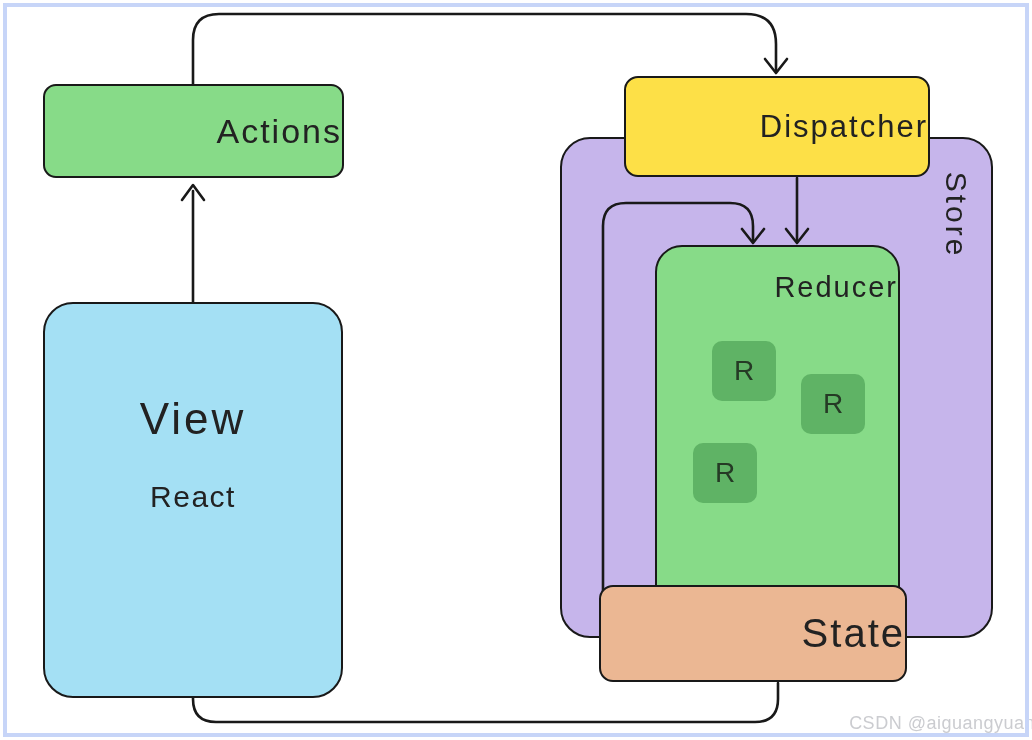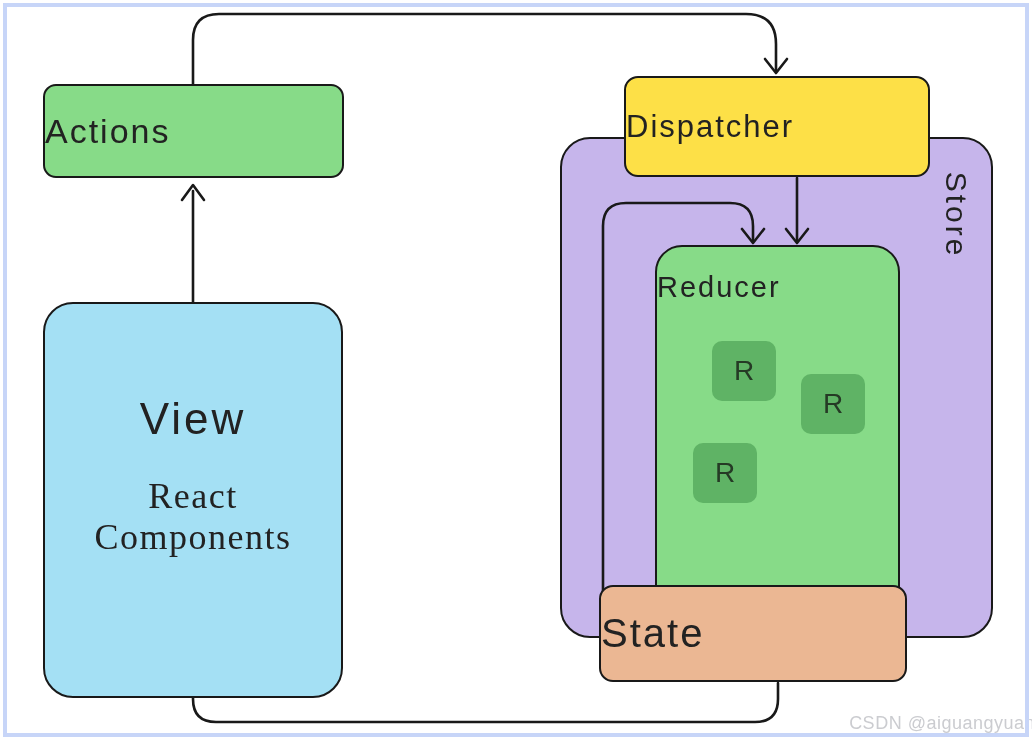--- a/index.html
+++ b/index.html
@@ -25,21 +25,21 @@
     width: 1032px; height: 740px;
     z-index: 10;
     pointer-events: none;
   }
   .node {
     position: absolute;
     box-sizing: border-box;
     border: 2.6px solid #191919;
     display: flex;
     align-items: center;
-    justify-content: flex-start;
+    justify-content: flex-end;
     z-index: 20;
     letter-spacing: 2px;
   }
   .store {
     left: 560px; top: 137px;
     width: 433px; height: 501px;
     background: #c6b5eb;
     border-radius: 30px;
     z-index: 5;
   }
@@ -113,24 +113,23 @@
     width: 100%;
     text-align: center;
     font-size: 44px;
     letter-spacing: 3px;
   }
   .view-sub {
     position: absolute;
     left: 0; top: 172px;
     width: 100%;
     text-align: center;
-    font-size: 36px;
+    font-size: 30px;
     line-height: 41px;
     letter-spacing: 1.5px;
-    font-family: Liberation Serif, serif;
   }
   .watermark {
     position: absolute;
     right: -3px;
     bottom: 6px;
     font-size: 18px;
     color: #cbccd0;
     letter-spacing: 0.5px;
     z-index: 55;
     white-space: nowrap;
@@ -181,21 +180,20 @@
   </div>
 
   <div class="node state">
     <span>State</span>
   </div>
 
   <div class="node view">
     <div class="view-title">View</div>
     <div class="view-sub">
       <div>React</div>
-      <div>Components</div>
     </div>
   </div>
 
   <div class="watermark">CSDN @aiguangyuan</div>
 
   <div class="frame"></div>
 
 </div>
 
 </body></html>

